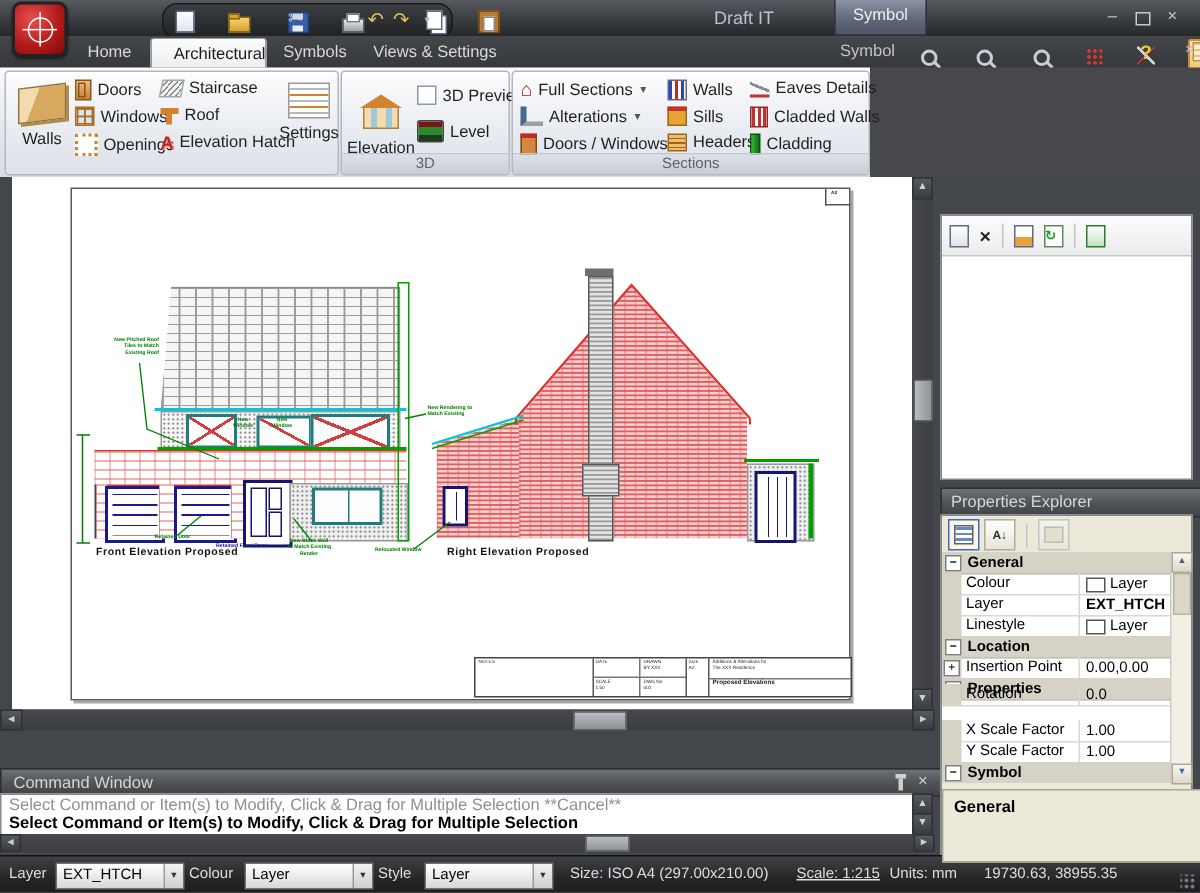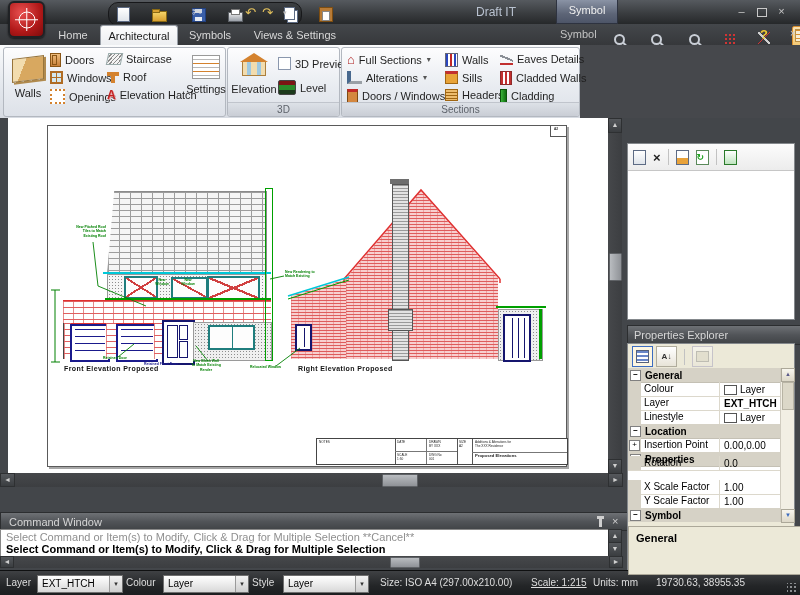--- a/index.html
+++ b/index.html
@@ -7,21 +7,21 @@
   .abs{position:absolute;}
 
   
   #titlebar{left:0;top:0;width:800px;height:24px;background:linear-gradient(#565a5f,#3a3d40 55%,#26282a);}
   #tabrow{left:0;top:24px;width:800px;height:21px;background:linear-gradient(#44474b,#36383b);}
   .apptitle{color:#b9c2d0;font-size:12px;}
   .ctxblock{background:linear-gradient(#8a93a5,#5d6577 60%,#4d5568);border:1px solid #2e3340;border-top:none;color:#f0f0f0;font-size:11px;text-align:center;line-height:20px;}
   .winbtn{color:#c9c9c9;font-size:11px;width:17px;height:14px;text-align:center;line-height:13px;}
   .qat{background:linear-gradient(#3c3f42,#1f2123);border:1px solid #17181a;border-radius:10px;}
   .tab{color:#d8d8d8;font-size:11px;text-align:center;line-height:20px;}
-  .tab.active{background:linear-gradient(#fcfcfc,#eceef1);color:#1a1a1a;border-radius:3px 3px 0 0;border:1px solid #9aa0a8;border-bottom:none;}
+  .tab.active{background:linear-gradient(#fcfcfc,#eceef1);color:#1a1a1a;border-radius:3px 3px 0 0;border:1px solid #9aa0a8;border-bottom:none;text-align:right;}
   .ctxlabel{color:#c3c3c3;font-size:11px;}
 
   
   #ribbon{left:0;top:45px;width:800px;height:73px;background:#46484c;}
   #ribbonlight{left:0;top:0;width:580px;height:73px;background:linear-gradient(#fafbfc,#e2e6ec 60%,#d7dbe2);}
   .rgroup{border:1px solid #b3b8c0;border-radius:3px;background:linear-gradient(#fdfdfe,#e9ecf1 55%,#dde1e8);box-shadow:inset 0 1px 0 #fff;}
   .rgrouplabel{position:absolute;left:0;right:0;bottom:0;height:13px;background:linear-gradient(#dde1e7,#c9cdd5);border-top:1px solid #c0c4cc;border-radius:0 0 3px 3px;color:#5d626a;font-size:10px;text-align:center;line-height:13px;}
   .ritem{position:absolute;display:flex;align-items:center;gap:4px;font-size:11px;color:#1f1f1f;white-space:nowrap;}
   .rbig{position:absolute;display:flex;flex-direction:column;align-items:center;justify-content:flex-start;font-size:11px;color:#1f1f1f;}
   .dd{color:#555;font-size:8px;margin-left:1px;}
@@ -174,21 +174,21 @@
     <div class="abs winbtn" style="left:733px;top:5px;">–</div>
     <div class="abs winbtn" style="left:753px;top:5px;"><span class="ic" style="width:8px;height:7px;border:1px solid #c9c9c9;margin-top:3px;"></span></div>
     <div class="abs winbtn" style="left:773px;top:5px;">×</div>
   </div>
 
   
   <div class="abs" id="tabrow">
     <div class="abs tab" style="left:48px;top:1px;width:50px;">Home</div>
     <div class="abs tab active" style="left:100px;top:1px;width:76px;height:20px;">Architectural</div>
     <div class="abs tab" style="left:182px;top:1px;width:56px;">Symbols</div>
-    <div class="abs tab" style="left:244px;top:1px;width:92px;text-align:right;">Views &amp; Settings</div>
+    <div class="abs tab" style="left:244px;top:1px;width:92px;">Views &amp; Settings</div>
     <div class="abs ctxlabel" style="left:560px;top:4px;">Symbol</div>
 
     <span class="abs ic mag" style="left:614px;top:5px;"><i class="magbadge" style="color:#e2c05c;"></i></span>
     <span class="abs ic mag" style="left:636px;top:5px;"></span>
     <span class="abs ic mag" style="left:658px;top:5px;"></span>
     <span class="abs ic grid9" style="left:678px;top:4px;"></span>
     <span class="abs ic snapic" style="left:696px;top:4px;"></span>
     <span class="abs ic activetool" style="left:714px;top:2px;"><i class="ic shticon"></i></span>
     
     <span class="abs" style="left:760px;top:3px;color:#f0c832;font-weight:bold;font-size:13px;">?</span>
@@ -232,21 +232,21 @@
           <span class="d-hatch">A</span>
           <span>Elevation Hatch</span>
         </div>
       <div class="rbig" style="left:184px;top:2px;width:36px;height:50px;">
         <span class="ic d-settings"></span>
         <span style="margin-top:4px;">Settings</span>
       </div>
     </div>
 
     <div class="abs rgroup" style="left:227px;top:2px;width:111px;height:68px;">
-      <div class="rbig" style="left:2px;top:1px;width:48px;height:52px;text-align:center;">
+      <div class="rbig" style="left:2px;top:11px;width:48px;height:52px;text-align:center;">
         <span class="ic d-elev"></span>
         <span style="margin-top:7px;">Elevation</span>
       </div>
       <div class="ritem" style="left:50px;top:9px;">
           <span class="ic chk"></span>
           <span>3D Preview</span>
         </div>
       <div class="ritem" style="left:50px;top:32px;">
           <span class="ic d-level"></span>
           <span>Level</span>

